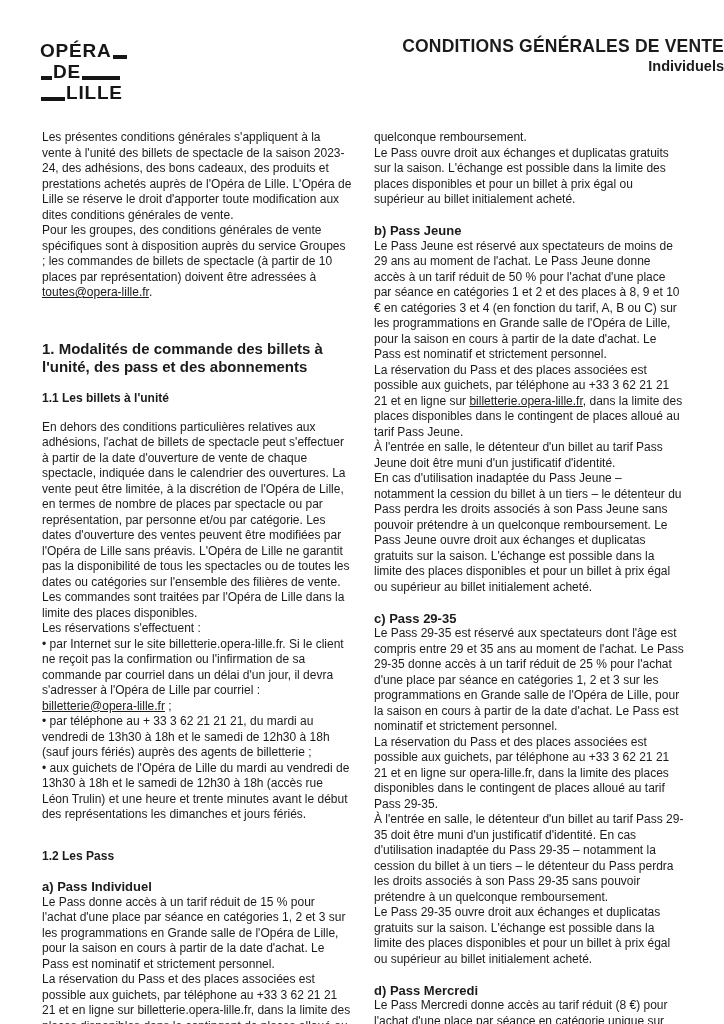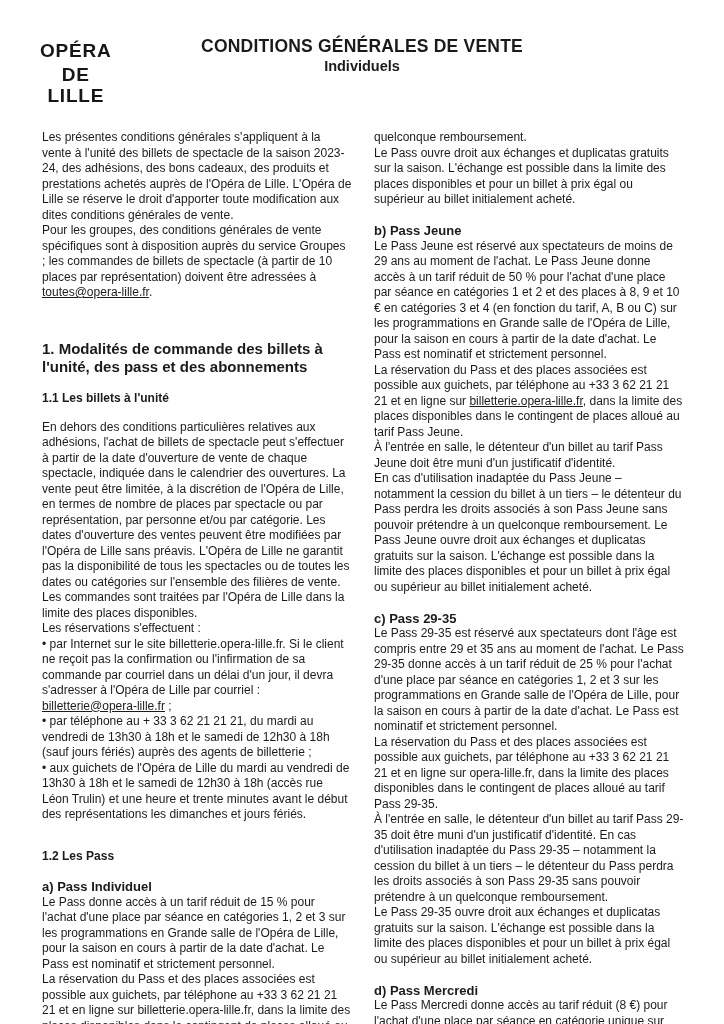--- a/index.html
+++ b/index.html
@@ -18,24 +18,24 @@
   .header { position: relative; height: 130px; }
   .logo {
     position: absolute;
     left: 40px;
     top: 40px;
     font-weight: 700;
     font-size: 19px;
     letter-spacing: 0.8px;
     color: #161616;
   }
-  .logo-line { display: flex; align-items: center; height: 21px; line-height: 21px; flex-direction: column; }
+  .logo-line { display: flex; align-items: flex-end; height: 21px; line-height: 21px; }
   .bar { display: inline-block; height: 3.5px; background: #161616; margin: 0 1px 2.5px 1px; }
   .w14 { width: 14px; } .w11 { width: 11px; } .w38 { width: 38px; } .w24 { width: 24px; }
-  .title-block { text-align: center; padding-top: 36px; }
+  .title-block { text-align: right; padding-top: 36px; }
   .doc-title { margin: 0; font-size: 17.5px; line-height: 21px; font-weight: 700; letter-spacing: 0.2px; }
   .doc-subtitle { margin: 0; font-size: 14.5px; line-height: 18px; font-weight: 700; }
   
   .content {
     display: flex;
     gap: 22px;
     padding: 0 40px 0 42px;
     align-items: flex-start;
   }
   .col { flex: 1 1 0; min-width: 0; font-size: 12px; line-height: 15.5px; }

